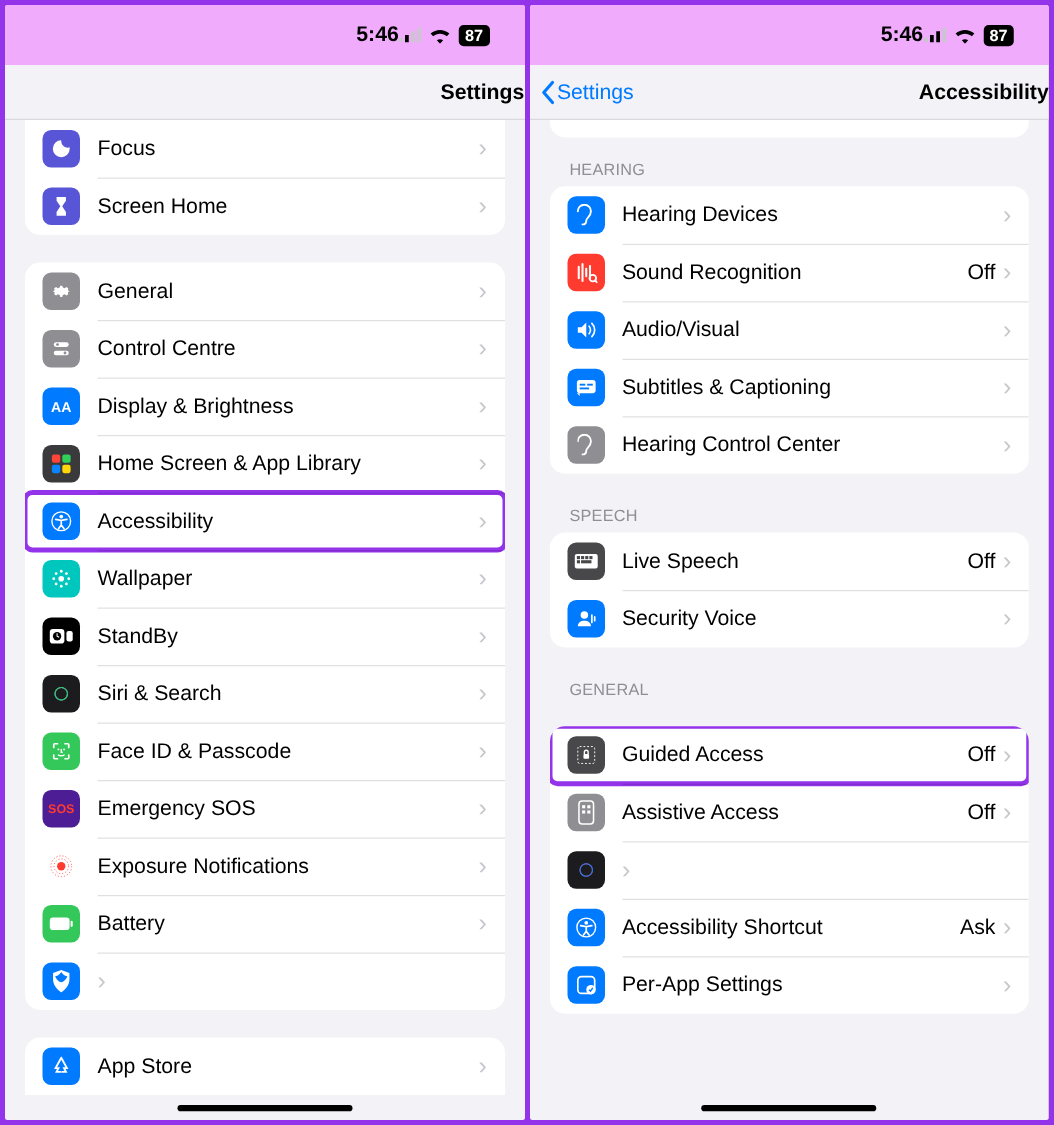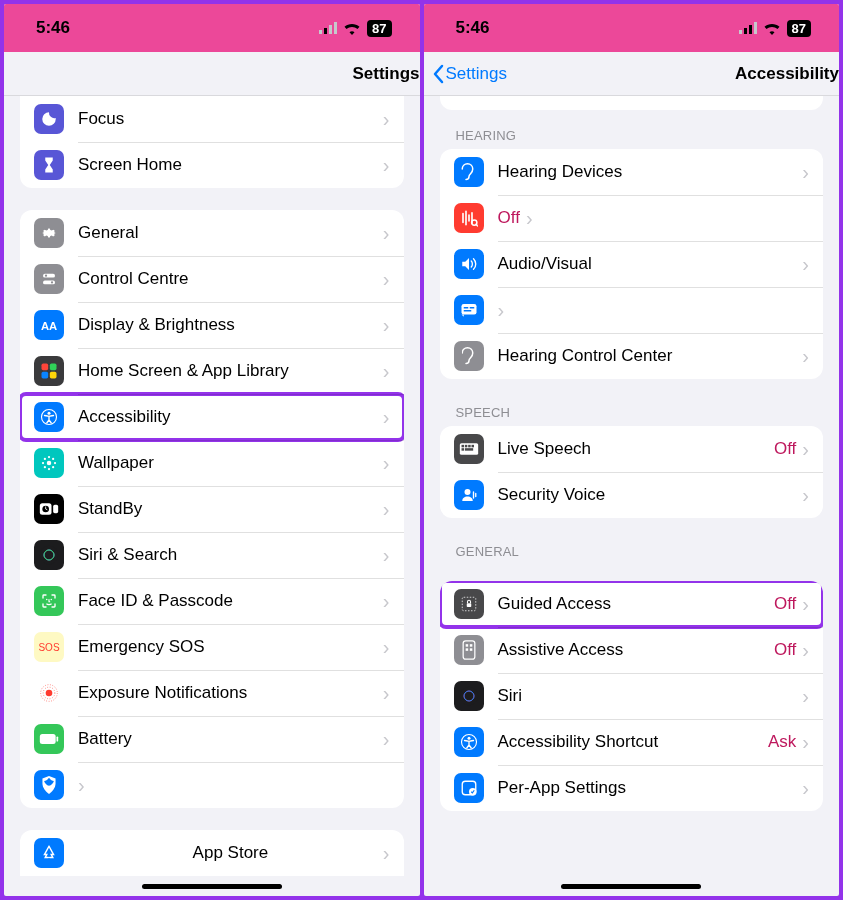--- a/index.html
+++ b/index.html
@@ -18,23 +18,23 @@
     border-radius: 2px;
     overflow: hidden;
     position: relative;
     display: flex;
     flex-direction: column;
   }
   .status-bar {
     height: 48px;
     display: flex;
     align-items: center;
-    justify-content: space-between;
+    justify-content: flex-end;
     padding: 0 28px 0 32px;
-    background: #ec4899;
+    background: #f0abfc;
     font-weight: 600;
     font-size: 17px;
   }
   .status-icons { display: flex; gap: 6px; align-items: center; }
   .nav-header {
     height: 44px;
     display: flex;
     align-items: center;
     justify-content: flex-end;
     position: relative;
@@ -89,21 +89,21 @@
     border-radius: 7px;
     display: flex;
     align-items: center;
     justify-content: center;
     margin-right: 14px;
     flex-shrink: 0;
     color: #fff;
     font-size: 16px;
   }
   .label { flex: 1; font-size: 17px; color: #000; }
-  .detail { font-size: 17px; color: #be185d; margin-right: 6px; }
+  .detail { font-size: 17px; color: #000000; margin-right: 6px; }
   .chevron { color: #c7c7cc; font-size: 20px; line-height:1; }
   .highlight {
     outline: 4px solid #9333ea;
     outline-offset: -2px;
     border-radius: 6px;
   }
   .home-indicator {
     position: absolute;
     bottom: 7px;
     left: 50%;
@@ -259,21 +259,21 @@
               <path d="M4 8V5a1 1 0 011-1h3M20 8V5a1 1 0 00-1-1h-3M4 16v3a1 1 0 001 1h3M20 16v3a1 1 0 01-1 1h-3" stroke="#fff" stroke-width="1.8" fill="none" stroke-linecap="round"></path>
               <circle cx="9" cy="10" r="1" fill="#fff"></circle>
               <circle cx="15" cy="10" r="1" fill="#fff"></circle>
               <path d="M12 10v3h1M9 16c1 1 5 1 6 0" stroke="#fff" stroke-width="1.5" fill="none" stroke-linecap="round"></path>
             </svg>
           </div>
           <span class="label">Face ID &amp; Passcode</span>
           <span class="chevron">›</span>
         </div>
         <div class="row">
-          <div class="icon-box" style="background: #fef9c3; color: rgb(255, 59, 48); font-size: 10px; font-weight: 400;">SOS</div>
+          <div class="icon-box" style="background: #4c1d95; color: rgb(255, 59, 48); font-size: 10px; font-weight: 700;">SOS</div>
           <span class="label">Emergency SOS</span>
           <span class="chevron">›</span>
         </div>
         <div class="row">
           <div class="icon-box" style="background: rgb(255, 255, 255);">
             <svg width="20" height="20" viewBox="0 0 24 24">
               <circle cx="12" cy="12" r="4" fill="#ff3b30"></circle>
               <circle cx="12" cy="12" r="7" fill="none" stroke="#ff3b30" stroke-width="0.8" stroke-dasharray="1 2"></circle>
               <circle cx="12" cy="12" r="10" fill="none" stroke="#ff3b30" stroke-width="0.8" stroke-dasharray="1 2"></circle>
             </svg>
@@ -294,21 +294,21 @@
         <div class="row">
           <div class="icon-box" style="background: rgb(0, 122, 255);">
             <svg width="16" height="18" viewBox="0 0 18 22">
               <path fill="#fff" d="M9 0l8 3v6c0 6-4 10-8 13C5 19 1 15 1 9V3l8-3z"></path>
               <path d="M9 2C7 5 5 6 3 6c1 3 3 5 6 6 3-1 5-3 6-6-2 0-4-1-6-4z" fill="#007aff"></path>
             </svg>
           </div>
           <span class="chevron">›</span>
         </div>
       </div>
-    <div class="group" id="lg3" style="margin-bottom:0;border-bottom-left-radius:0;border-bottom-right-radius:0;text-align:center;">
+    <div class="group" id="lg3" style="margin-bottom:0;border-bottom-left-radius:0;border-bottom-right-radius:0;">
         <div class="row">
           <div class="icon-box" style="background: rgb(0, 122, 255);">
             <svg width="18" height="18" viewBox="0 0 24 24">
               <path d="M12 3l-6 11h3l-2 4h4m1-15l6 11h-3l2 4h-4" stroke="#fff" stroke-width="2" fill="none" stroke-linecap="round"></path>
             </svg>
           </div>
           <span class="label">App Store</span>
           <span class="chevron">›</span>
         </div>
       </div>
@@ -355,20 +355,21 @@
           <span class="chevron">›</span>
         </div>
         <div class="row">
           <div class="icon-box" style="background: rgb(255, 59, 48);">
             <svg width="18" height="18" viewBox="0 0 24 24">
               <path d="M4 6v12M8 3v18M12 8v8M16 5v14" stroke="#fff" stroke-width="2.2" stroke-linecap="round"></path>
               <circle cx="19" cy="18" r="3.5" fill="none" stroke="#fff" stroke-width="2"></circle>
               <path d="M21.5 20.5l2 2" stroke="#fff" stroke-width="2" stroke-linecap="round"></path>
             </svg>
           </div>
+          <span class="label">Sound Recognition</span>
           <span class="detail">Off</span>
           <span class="chevron">›</span>
         </div>
         <div class="row">
           <div class="icon-box" style="background: rgb(0, 122, 255);">
             <svg width="18" height="16" viewBox="0 0 24 20">
               <path d="M3 7h4l5-5v16l-5-5H3V7z" fill="#fff"></path>
               <path d="M15 6c2 2 2 6 0 8M18 3c4 4 4 10 0 14" stroke="#fff" stroke-width="1.8" fill="none" stroke-linecap="round"></path>
             </svg>
           </div>
@@ -378,20 +379,21 @@
         <div class="row">
           <div class="icon-box" style="background: rgb(0, 122, 255);">
             <svg width="18" height="16" viewBox="0 0 24 20">
               <rect x="2" y="2" width="20" height="14" rx="3" fill="#fff"></rect>
               <path d="M2 16l3 3v-3" fill="#fff"></path>
               <rect x="5" y="6" width="6" height="2" fill="#007aff"></rect>
               <rect x="13" y="6" width="6" height="2" fill="#007aff"></rect>
               <rect x="5" y="10" width="10" height="2" fill="#007aff"></rect>
             </svg>
           </div>
+          <span class="label">Subtitles &amp; Captioning</span>
           <span class="chevron">›</span>
         </div>
         <div class="row">
           <div class="icon-box" style="background: rgb(142, 142, 147);">
             <svg width="14" height="18" viewBox="0 0 18 24">
               <path d="M5 22c3 0 4-2 4-4 0-3 5-4 5-10 0-4-3-7-7-7S0 4 0 8" stroke="#fff" stroke-width="2" fill="none" stroke-linecap="round"></path>
             </svg>
           </div>
           <span class="label">Hearing Control Center</span>
           <span class="chevron">›</span>
@@ -456,21 +458,20 @@
           <span class="chevron">›</span>
         </div>
         <div class="row">
           <div class="icon-box" style="background: rgb(28, 28, 30);">
             <svg width="20" height="20" viewBox="0 0 24 24">
               <circle cx="12" cy="12" r="11" fill="#1c1c1e"></circle>
               <circle cx="12" cy="12" r="6" fill="none" stroke="#ff2d55" stroke-width="1"></circle>
               <circle cx="12" cy="12" r="6" fill="none" stroke="#0a84ff" stroke-width="1" transform="rotate(60 12 12)"></circle>
             </svg>
           </div>
-          <span class="label">Siri</span>
           <span class="chevron">›</span>
         </div>
         <div class="row">
           <div class="icon-box" style="background: rgb(0, 122, 255);">
             <svg width="18" height="18" viewBox="0 0 24 24">
               <circle cx="12" cy="12" r="10" fill="none" stroke="#fff" stroke-width="1.5"></circle>
               <circle cx="12" cy="7" r="2" fill="#fff"></circle>
               <path d="M6 10l6 1 6-1M12 11v5m0 0l-3 4m3-4l3 4" stroke="#fff" stroke-width="1.8" stroke-linecap="round"></path>
             </svg>
           </div>

